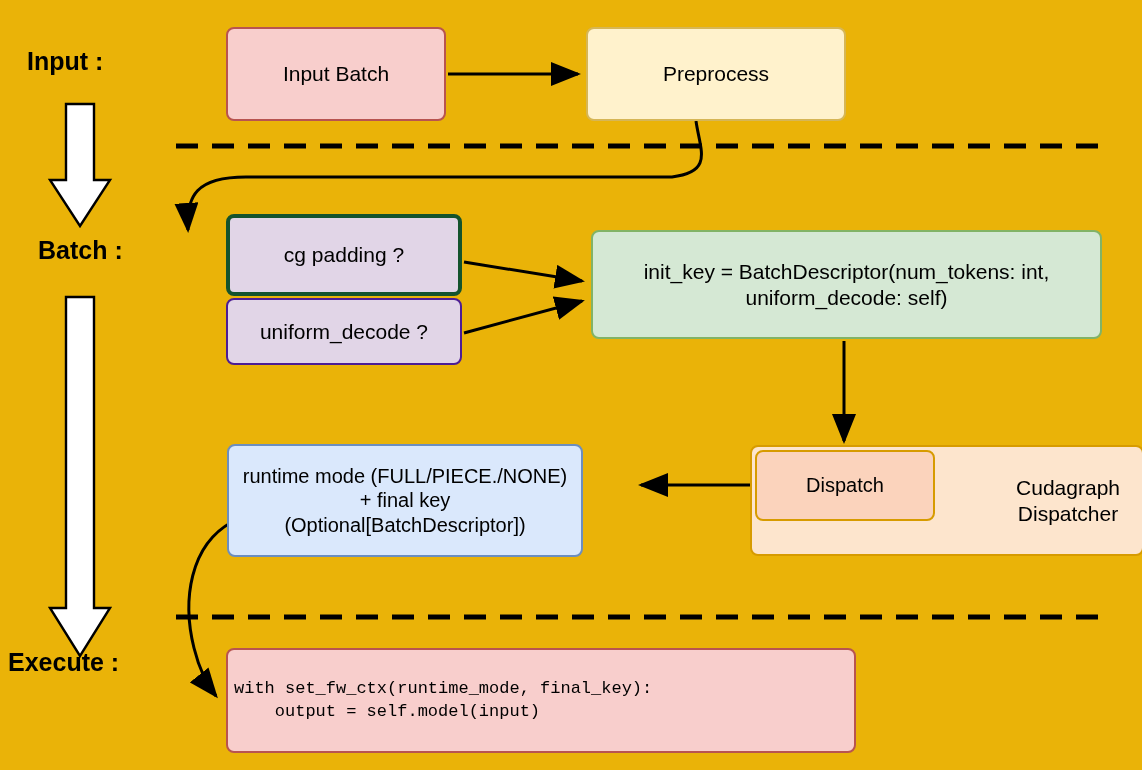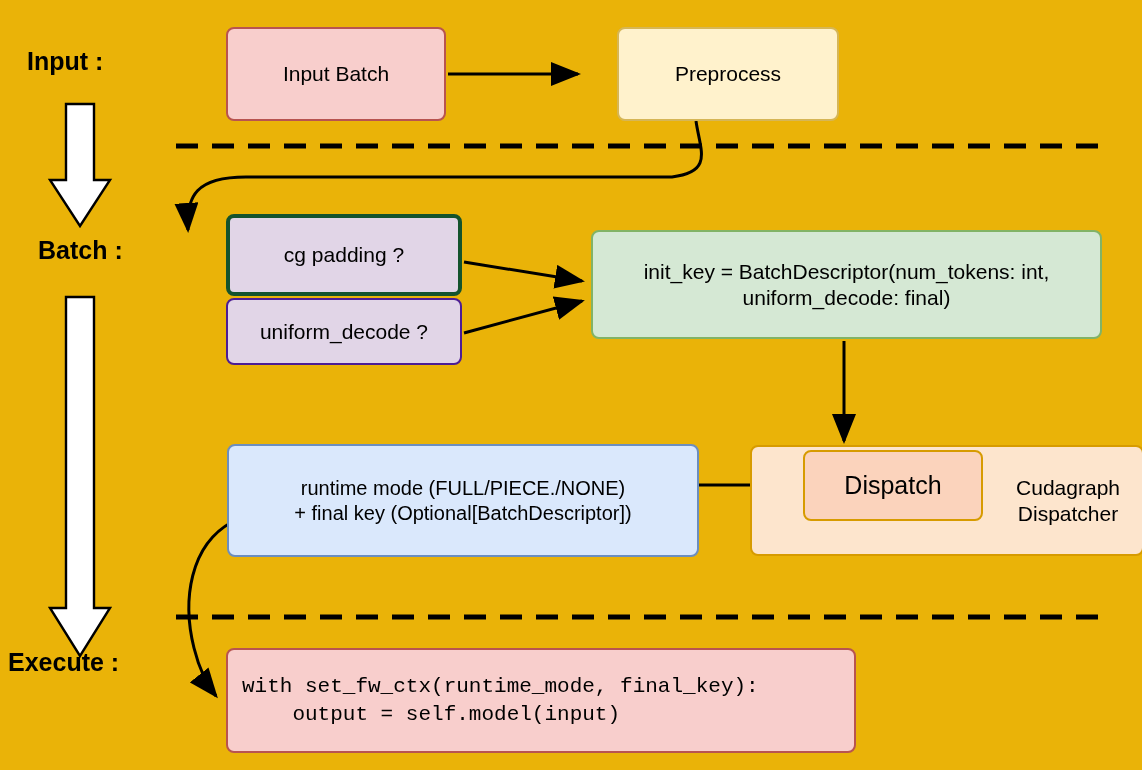--- a/index.html
+++ b/index.html
@@ -35,26 +35,26 @@
     justify-content: center;
     text-align: center;
     font-family: "Liberation Sans", sans-serif;
     font-size: 21px;
     color: #000000;
     line-height: 1.22;
     padding: 4px 8px;
   }
   .node.code {
     font-family: "Liberation Mono", monospace;
-    font-size: 21px;
+    font-size: 17px;
     justify-content: flex-start;
     align-items: center;
     text-align: left;
     white-space: pre;
-    padding-left: 14px;
+    padding-left: 6px;
     line-height: 1.32;
   }
   #svg-layer {
     position: absolute;
     left: 0;
     top: 0;
     width: 1142px;
     height: 770px;
     pointer-events: none;
   }
@@ -96,47 +96,47 @@
   </svg>
 
   <div class="stage-label" style="left:27px; top:47px;">Input :</div>
   <div class="stage-label" style="left:38px; top:236px;">Batch :</div>
   <div class="stage-label" style="left:8px; top:648px;">Execute :</div>
 
   <div class="node" style="left:226px; top:27px; width:220px; height:94px; background:#f8cecc; border:2px solid #b85450;">
     <span class="node-text">Input Batch</span>
   </div>
 
-  <div class="node" style="left:586px; top:27px; width:222px; height:94px; background:#fff2cc; border:2px solid #d6b656;margin-left:31px;">
+  <div class="node" style="left:586px; top:27px; width:260px; height:94px; background:#fff2cc; border:2px solid #d6b656;">
     <span class="node-text">Preprocess</span>
   </div>
 
   <div class="node" style="left:226px; top:214px; width:236px; height:82px; background:#e1d5e7; border:4px solid #14532d;justify-content:center;">
     <span class="node-text">cg padding ?</span>
   </div>
 
   <div class="node" style="left:226px; top:298px; width:236px; height:67px; background:#e1d5e7; border:2px solid #4c1d95;">
     <span class="node-text">uniform_decode ?</span>
   </div>
 
   <div class="node" style="left:591px; top:230px; width:511px; height:109px; background:#d5e8d4; border:2px solid #82b366;">
     <span class="node-text">init_key = BatchDescriptor(num_tokens: int,
-uniform_decode: final)</span>
+uniform_decode: self)</span>
   </div>
 
   <div class="node" style="left:750px; top:445px; width:394px; height:111px; background:#fde5cd; border:2px solid #d79b00; justify-content:flex-end; padding-right:22px;">
     <span class="node-text">Cudagraph
 Dispatcher</span>
   </div>
 
-  <div class="node" style="left:755px; top:450px; width:180px; height:71px; background:#fbd3bc; border:2px solid #d79b00; font-size:25px;margin-left:48px;">
+  <div class="node" style="left:755px; top:450px; width:180px; height:71px; background:#fbd3bc; border:2px solid #d79b00; font-size:20px;">
     <span class="node-text">Dispatch</span>
   </div>
 
-  <div class="node" style="left:227px; top:444px; width:472px; height:113px; background:#dae8fc; border:2px solid #6c8ebf; font-size:20px;">
+  <div class="node" style="left:227px; top:444px; width:356px; height:113px; background:#dae8fc; border:2px solid #6c8ebf; font-size:20px;">
     <span class="node-text">runtime mode (FULL/PIECE./NONE)
 + final key (Optional[BatchDescriptor])</span>
   </div>
 
   <div class="node code" style="left:226px; top:648px; width:630px; height:105px; background:#f8cecc; border:2px solid #b85450;">
     <span class="node-text">with set_fw_ctx(runtime_mode, final_key):
     output = self.model(input)</span>
   </div>
 
 </div>

